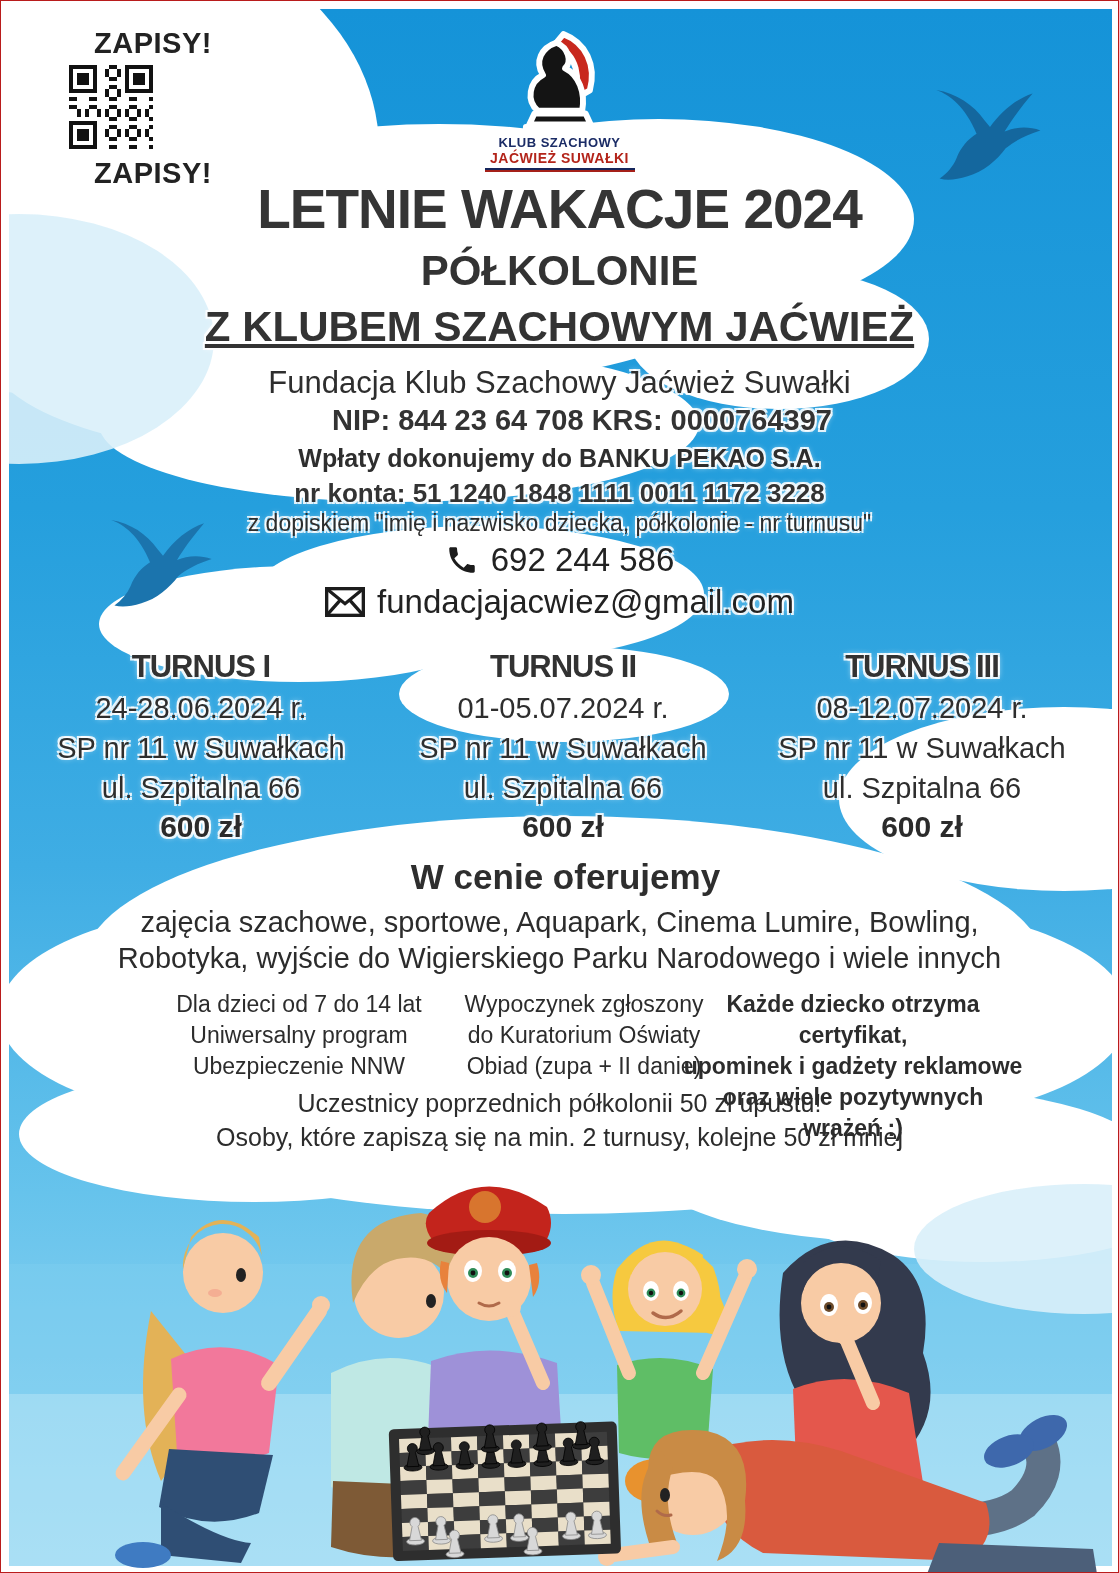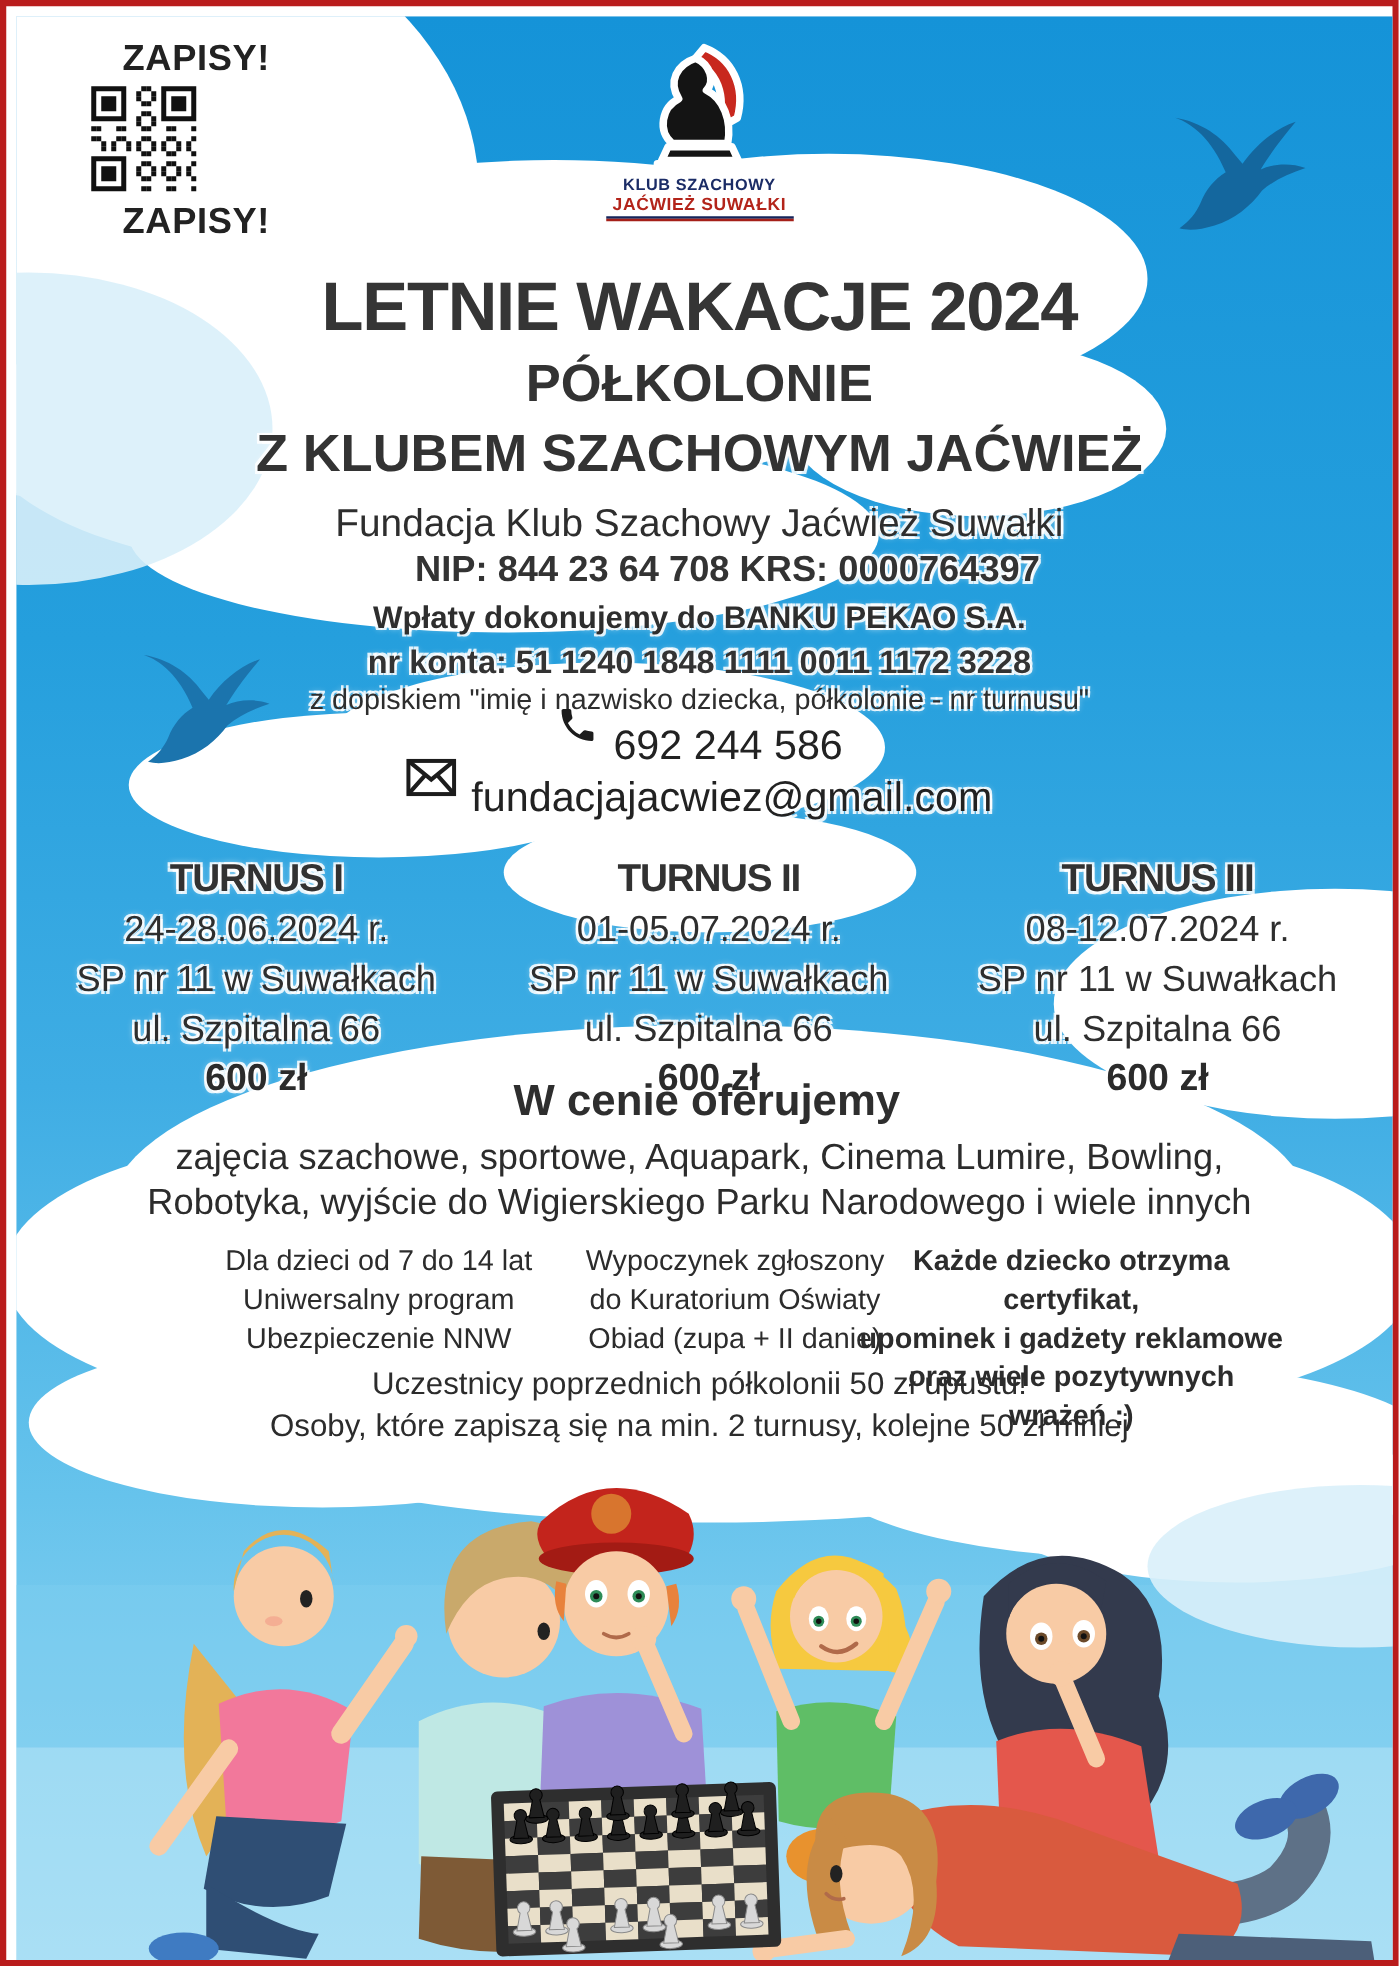--- a/index.html
+++ b/index.html
@@ -1,35 +1,35 @@
 <!DOCTYPE html>
 <html><head>
 <meta charset="utf-8">
 <style>
   html,body{margin:0;padding:0;background:#ffffff;}
   .poster{
     position:relative;width:1119px;height:1573px;background:#ffffff;
-    border:5px solid #b91c1c;box-sizing:border-box;overflow:hidden;
+    border:1px solid #b91c1c;box-sizing:border-box;overflow:hidden;
     font-family:"Liberation Sans", sans-serif;color:#333;
   }
   .sky{position:absolute;left:8px;top:8px;width:1103px;height:1557px;}
   .abs{position:absolute;}
   .ctr{left:0;right:0;text-align:center;}
-  .halo{text-shadow:2px 2px 0 rgba(255,255,255,.85),-2px -2px 0 rgba(255,255,255,.85),2px -2px 0 rgba(255,255,255,.85),-2px 2px 0 rgba(255,255,255,.85),0 0 6px rgba(255,255,255,.9);margin-top:32px;}
+  .halo{text-shadow:2px 2px 0 rgba(255,255,255,.85),-2px -2px 0 rgba(255,255,255,.85),2px -2px 0 rgba(255,255,255,.85),-2px 2px 0 rgba(255,255,255,.85),0 0 6px rgba(255,255,255,.9);}
   .zapisy{left:52px;width:200px;text-align:center;font-size:29px;font-weight:600;color:#222;letter-spacing:.5px;}
   .zapisy-top{top:26px;}
   .zapisy-bottom{top:156px;}
   .qr{left:64px;top:60px;}
   .logo{left:0;right:0;top:28px;text-align:center;}
   .logo-text1{font-size:13px;font-weight:800;color:#1B2C66;letter-spacing:.5px;margin-top:-2px;}
   .logo-text2{font-size:14px;font-weight:800;color:#B3241A;letter-spacing:.5px;}
   .logo-bar{width:150px;height:0;border-top:2px solid #15255B;border-bottom:2px solid #A52019;margin:2px auto 0;}
   .title{top:176px;font-size:55px;font-weight:800;color:#353535;letter-spacing:-1px;}
   .subtitle1{top:246px;font-size:42px;font-weight:600;color:#333;}
-  .subtitle2{top:302px;font-size:42px;font-weight:600;color:#333;}
+  .subtitle2{top:302px;font-size:42px;font-weight:600;color:#333;text-decoration:underline;}
   .org{top:364px;font-size:31px;font-weight:500;color:#2e2e2e;}
   .ids{top:403px;font-size:29px;font-weight:600;color:#333;padding-left:45px;}
   .payment{top:443px;font-size:25px;font-weight:600;color:#2e2e2e;}
   .account{top:477px;font-size:26px;font-weight:600;color:#333;}
   .note{top:509px;font-size:23px;font-weight:500;color:#2e2e2e;}
   .contact{left:0;right:0;display:flex;justify-content:center;align-items:center;gap:12px;font-size:33px;font-weight:500;color:#222;}
   .phone-row{top:540px;}
   .email-row{top:582px;}
   .turnus{top:648px;width:340px;text-align:center;}
   .turnus .t-name{font-size:31px;font-weight:800;color:#323232;letter-spacing:-1px;}

